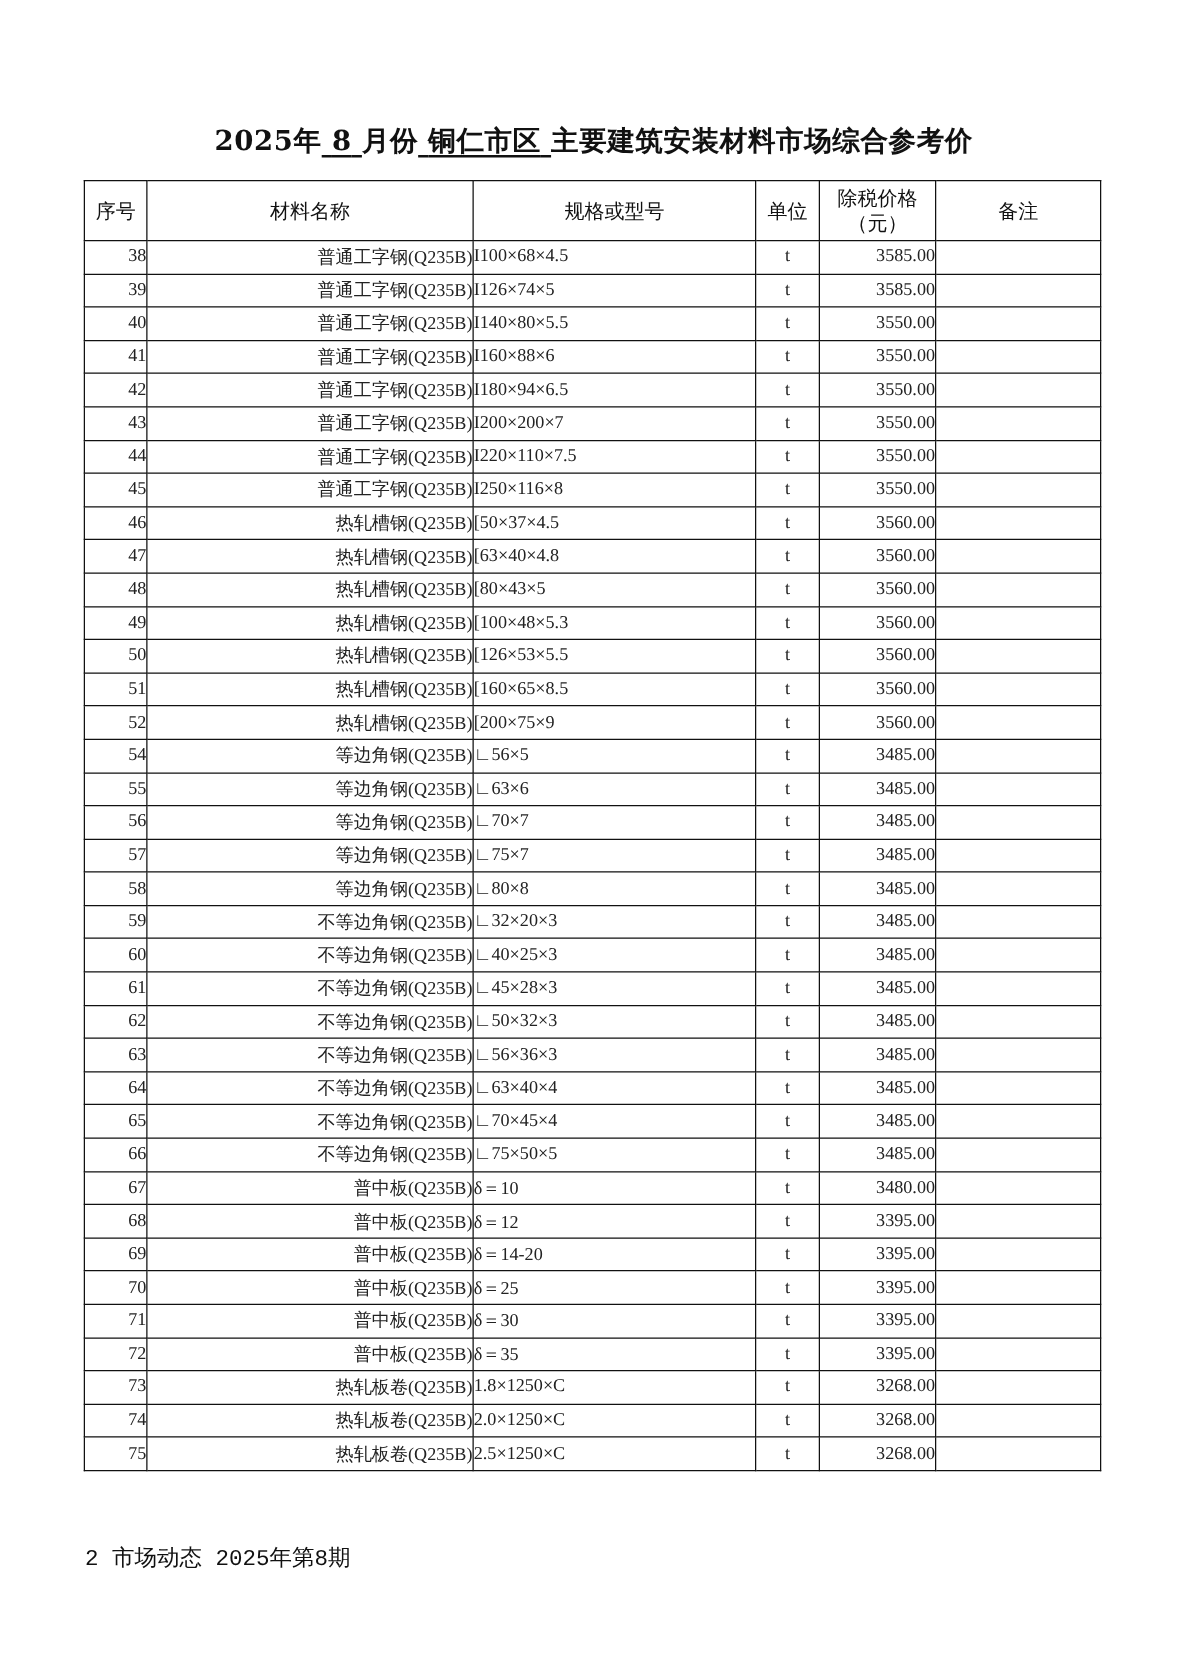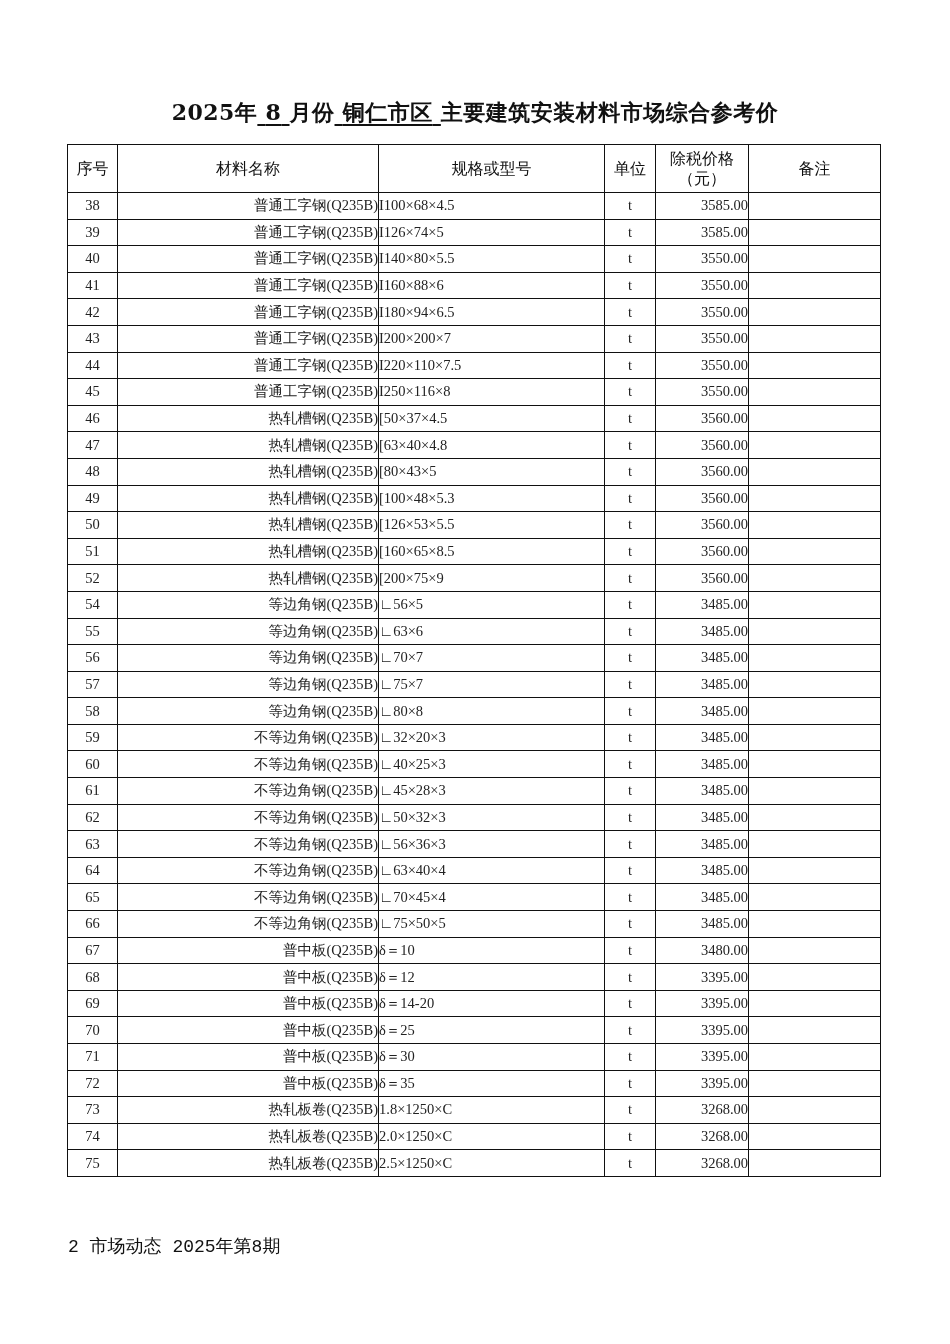--- a/index.html
+++ b/index.html
@@ -14,21 +14,21 @@
     position: absolute; left: 67px; top: 144px; width: 813px;
     border-collapse: collapse; table-layout: fixed;
     font-family: "Liberation Serif", "DejaVu Serif", serif; color: #222;
   }
   table.price th, table.price td { border: 1.6px solid #111; padding: 0; overflow: hidden; white-space: nowrap; }
   table.price th {
     height: 47px; font-family: "DejaVu Sans", "Liberation Sans", sans-serif;
     font-weight: normal; font-size: 16px; color: #111; text-align: center; line-height: 20px;
   }
   table.price td { height: 25.6px; font-size: 14.5px; }
-  td.c-no { text-align: center; }
+  td.c-no { text-align: right; }
   td.c-name { text-align: right; padding-left: 3px; }
   td.c-spec { text-align: left; padding-left: 3px; }
   td.c-unit { text-align: center; }
   td.c-price { text-align: right; }
   .footer {
     position: absolute; left: 68px; top: 1234px;
     font-family: Liberation Mono, monospace; font-size: 18px; color: #111;
   }
 </style>
 </head>

